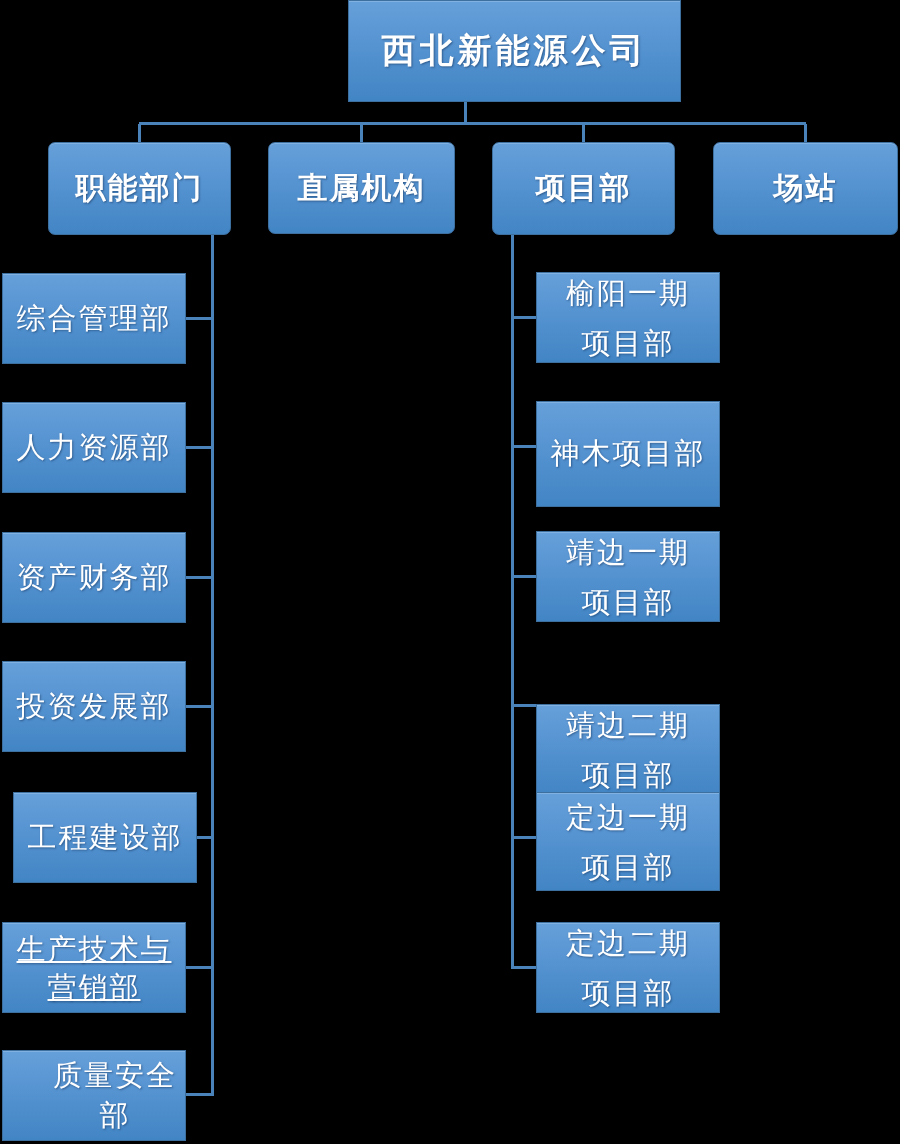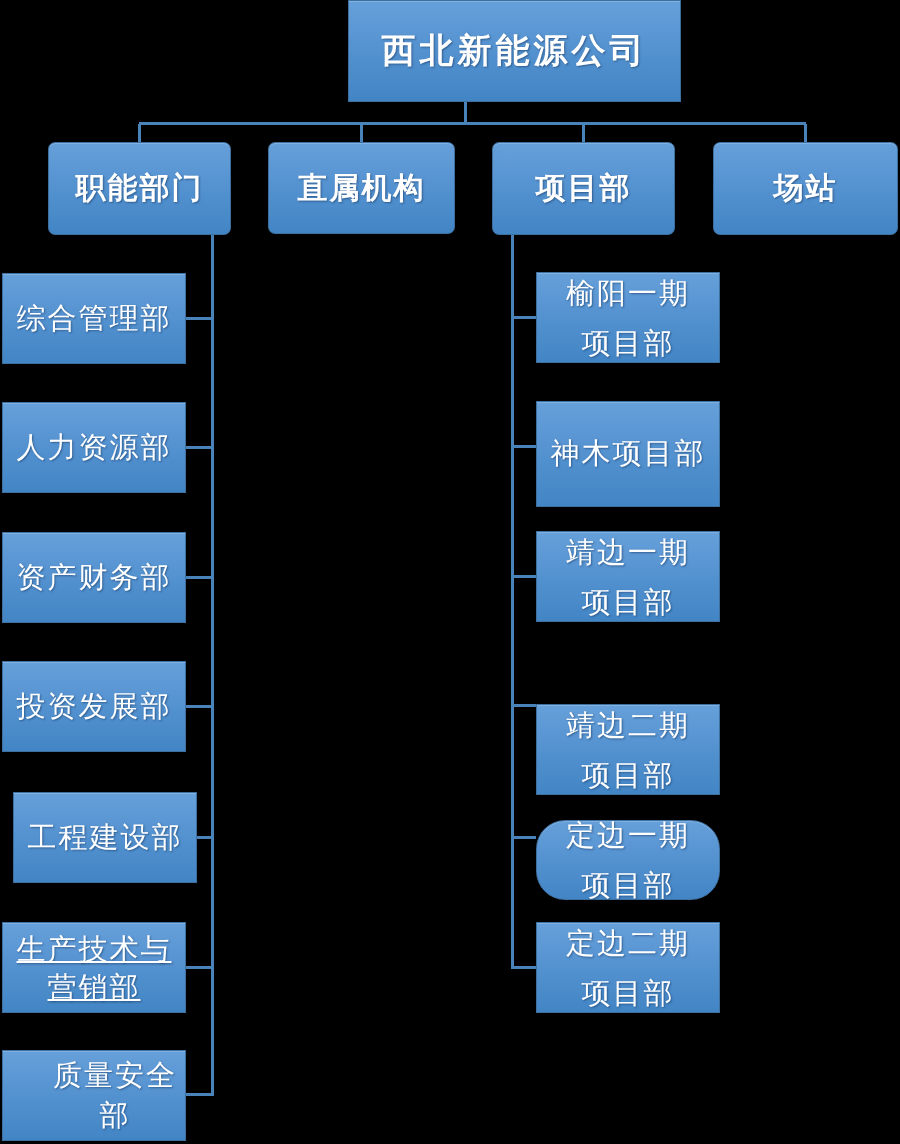--- a/index.html
+++ b/index.html
@@ -62,21 +62,21 @@
   #l2 { left: 2px; top: 532px;  width: 184px; height: 91px; }
   #l3 { left: 2px; top: 661px;  width: 184px; height: 91px; }
   #l4 { left: 13px; top: 792px;  width: 184px; height: 91px; }
   #l5 { left: 2px; top: 922px;  width: 184px; height: 91px; text-decoration: underline; }
   #l6 { left: 2px; top: 1050px; width: 184px; height: 91px; padding-left: 42px; }
   
   #r0 { left: 536px; top: 272px; width: 184px; height: 91px; }
   #r1 { left: 536px; top: 401px; width: 184px; height: 106px; }
   #r2 { left: 536px; top: 531px; width: 184px; height: 91px; }
   #r3 { left: 536px; top: 660px; width: 184px; height: 91px; margin-top: 44px; }
-  #r4 { left: 536px; top: 820px; width: 184px; height: 80px; border-radius: 29px; }
+  #r4 { left: 536px; top: 792px; width: 184px; height: 99px; }
   #r5 { left: 536px; top: 922px; width: 184px; height: 91px; }
   
   .conn { position: absolute; background: var(--line); }
   #c-root-stub { left: 464px; top: 102px; width: 3px; height: 21px; }
   #c-spine     { left: 139px; top: 122px; width: 667px; height: 3px; }
   #c-drop0 { left: 138px; top: 124px; width: 3px; height: 18px; }
   #c-drop1 { left: 360px; top: 124px; width: 3px; height: 18px; }
   #c-drop2 { left: 582px; top: 124px; width: 3px; height: 18px; }
   #c-drop3 { left: 804px; top: 124px; width: 3px; height: 18px; }
   #c-ltrunk { left: 211px; top: 235px; width: 3px; height: 861px; }

